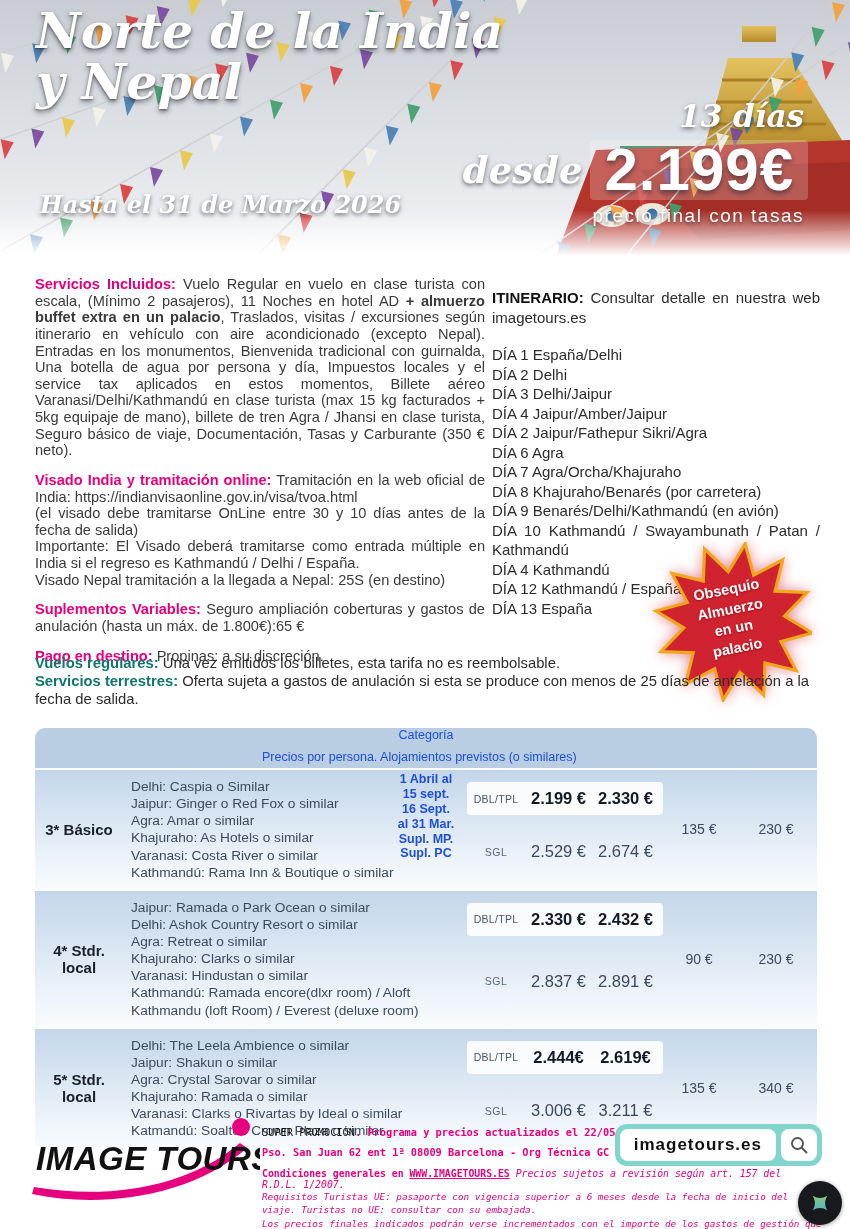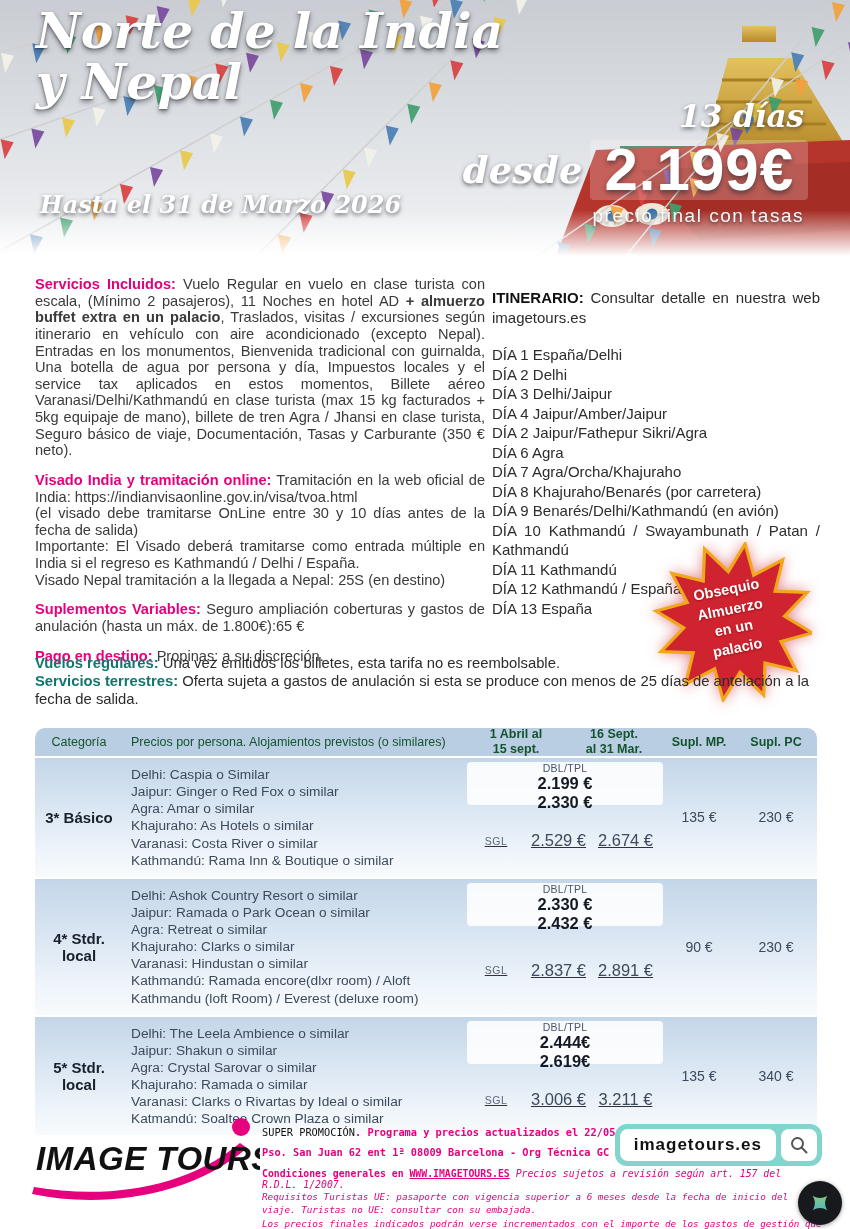--- a/index.html
+++ b/index.html
@@ -75,44 +75,44 @@
   .badge-text {
     position:absolute; top:38px; left:0; width:160px; text-align:center;
     transform:rotate(-11deg);
     color:#fff; font-size:14.5px; font-weight:bold; line-height:1.35;
     text-shadow:0 1px 2px rgba(120,0,0,.6);
   }
 
   
   .price-table { position:absolute; left:35px; top:728px; width:782px; }
   .pt-header {
-    display:flex; align-items:center; height:28px;
+    display:flex; align-items:center; height:40px;
     background:#b9cee3; border-radius:10px 10px 0 0;
-    font-size:12.5px; color:#14532d;
+    font-size:12.5px; color:#1d4ed8;flex-direction:column;
   }
   .pt-row {
     display:flex; margin-top:2px;
     background:linear-gradient(to bottom, #c3d6e9 0%, #eef4fa 78%, #f8fbfd 100%);
   }
   .c-cat  { width:88px;  display:flex; align-items:center; justify-content:center; text-align:center; padding:0 6px; }
   .c-hot  { width:344px; padding:8px 2px 8px 8px; }
   .c-per  { width:98px;  text-align:center; font-weight:bold; white-space:pre-line; line-height:1.2; }
   .c-prc  { width:196px; display:flex; flex-direction:column; }
   .c-mp   { width:72px;  display:flex; align-items:center; justify-content:center; }
   .c-pc   { width:82px;  display:flex; align-items:center; justify-content:center; }
   .pt-row .c-cat { font-size:15px; font-weight:bold; color:#17202b; }
   .pt-row .c-hot { font-size:13.7px; color:#3d4a5c; line-height:1.25; }
   .pt-row .c-mp, .pt-row .c-pc { font-size:14px; color:#3d4a5c; }
   .strip {
-    display:flex; align-items:center; height:43px; margin-top:4px;
-    background:rgba(255,255,255,.88); border-radius:4px;flex-direction:column;
+    display:flex; align-items:center; height:33px; margin-top:12px;
+    background:rgba(255,255,255,.88); border-radius:4px;
   }
   .strip .lbl { width:58px; font-size:10.5px; color:#4a5568; text-align:center; letter-spacing:.3px; }
   .strip .val { width:67px; font-size:16.5px; font-weight:bold; color:#141a24; text-align:center; }
-  .subrow { display:flex; align-items:center; flex:1;text-decoration:underline; }
+  .subrow { display:flex; align-items:center; flex:1; }
   .subrow .lbl { width:58px; font-size:10.5px; color:#5a6678; text-align:center; letter-spacing:.5px; }
   .subrow .val { width:67px; font-size:16.5px; color:#3d4a5c; text-align:center; }
 
   
   .footer-logo { position:absolute; left:28px; top:1112px; width:232px; height:100px; }
   .footer-text {
     position:absolute; left:262px; top:1126px; width:560px;
     font-family:"DejaVu Sans Mono", monospace;
   }
   .f-line1 { font-size:10.3px; margin-bottom:8px; }
@@ -306,21 +306,21 @@
     <div class="itin-day">DÍA 1 España/Delhi</div>
     <div class="itin-day">DÍA 2 Delhi</div>
     <div class="itin-day">DÍA 3 Delhi/Jaipur</div>
     <div class="itin-day">DÍA 4 Jaipur/Amber/Jaipur</div>
     <div class="itin-day">DÍA 2 Jaipur/Fathepur Sikri/Agra</div>
     <div class="itin-day">DÍA 6 Agra</div>
     <div class="itin-day">DÍA 7 Agra/Orcha/Khajuraho</div>
     <div class="itin-day">DÍA 8 Khajuraho/Benarés (por carretera)</div>
     <div class="itin-day">DÍA 9 Benarés/Delhi/Kathmandú (en avión)</div>
     <div class="itin-day">DÍA 10 Kathmandú / Swayambunath / Patan / Kathmandú</div>
-    <div class="itin-day">DÍA 11 Kathmandú</div>
+    <div class="itin-day">DÍA 4 Kathmandú</div>
     <div class="itin-day">DÍA 12 Kathmandú / España</div>
     <div class="itin-day">DÍA 13 España</div>
   </div>
 
   <div class="badge">
     <svg width="160" height="160" viewBox="0 0 150 150">
       <polygon points="149,75 121,87 139,112 109,109 112,139 87,121 75,149 63,121 38,139 41,109 11,112 29,87 1,75 29,63 11,38 41,41 38,11 63,29 75,1 87,29 112,11 109,41 139,38 121,63" fill="#cf2330" stroke="#f2a71b" stroke-width="3" transform="translate(2,0) rotate(8 75 75)"></polygon>
     </svg>
     <div class="badge-text">
       <div>Obsequio</div>
@@ -373,22 +373,22 @@
           <span class="val">2.674 €</span>
         </div>
       </div>
       <div class="c-mp">135 €</div>
       <div class="c-pc">230 €</div>
     </div>
 
     <div class="pt-row" style="min-height:117px">
       <div class="c-cat">4* Stdr. local</div>
       <div class="c-hot">
+        <div>Jaipur: Ramada o Park  Ocean o similar</div>
         <div>Delhi: Ashok Country Resort o similar</div>
-        <div>Jaipur: Ramada o Park  Ocean o similar</div>
         <div>Agra: Retreat o similar</div>
         <div>Khajuraho: Clarks o similar</div>
         <div>Varanasi: Hindustan o similar</div>
         <div>Kathmandú: Ramada encore(dlxr room) / Aloft Kathmandu (loft Room) / Everest (deluxe room)</div>
       </div>
       <div class="c-prc">
         <div class="strip">
           <span class="lbl">DBL/TPL</span>
           <span class="val">2.330 €</span>
           <span class="val">2.432 €</span>

